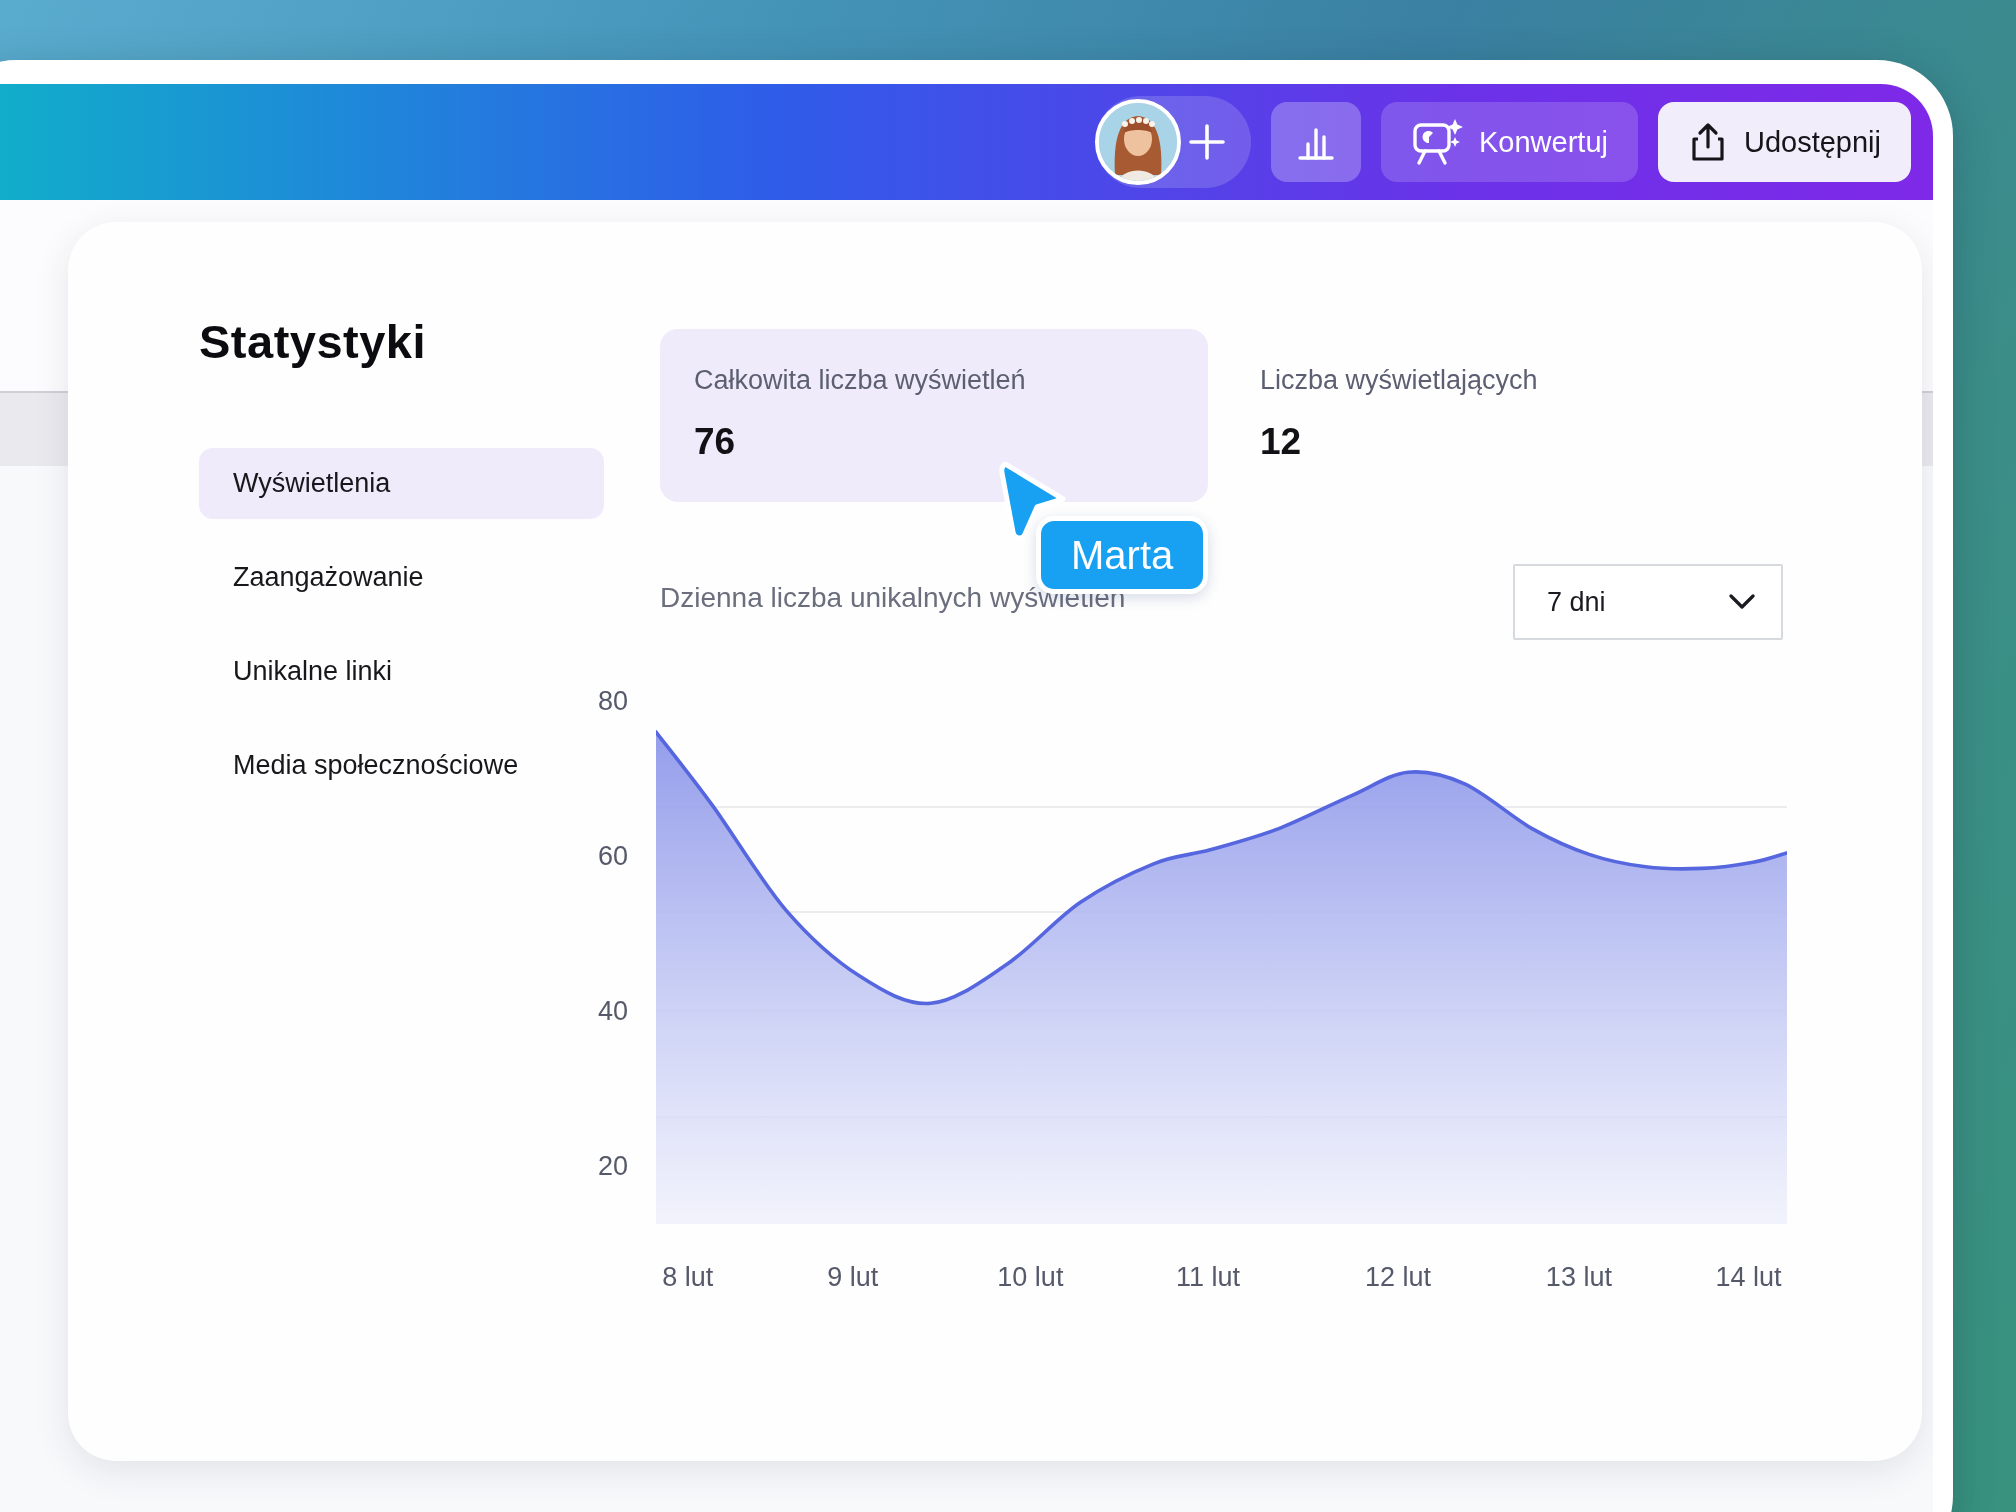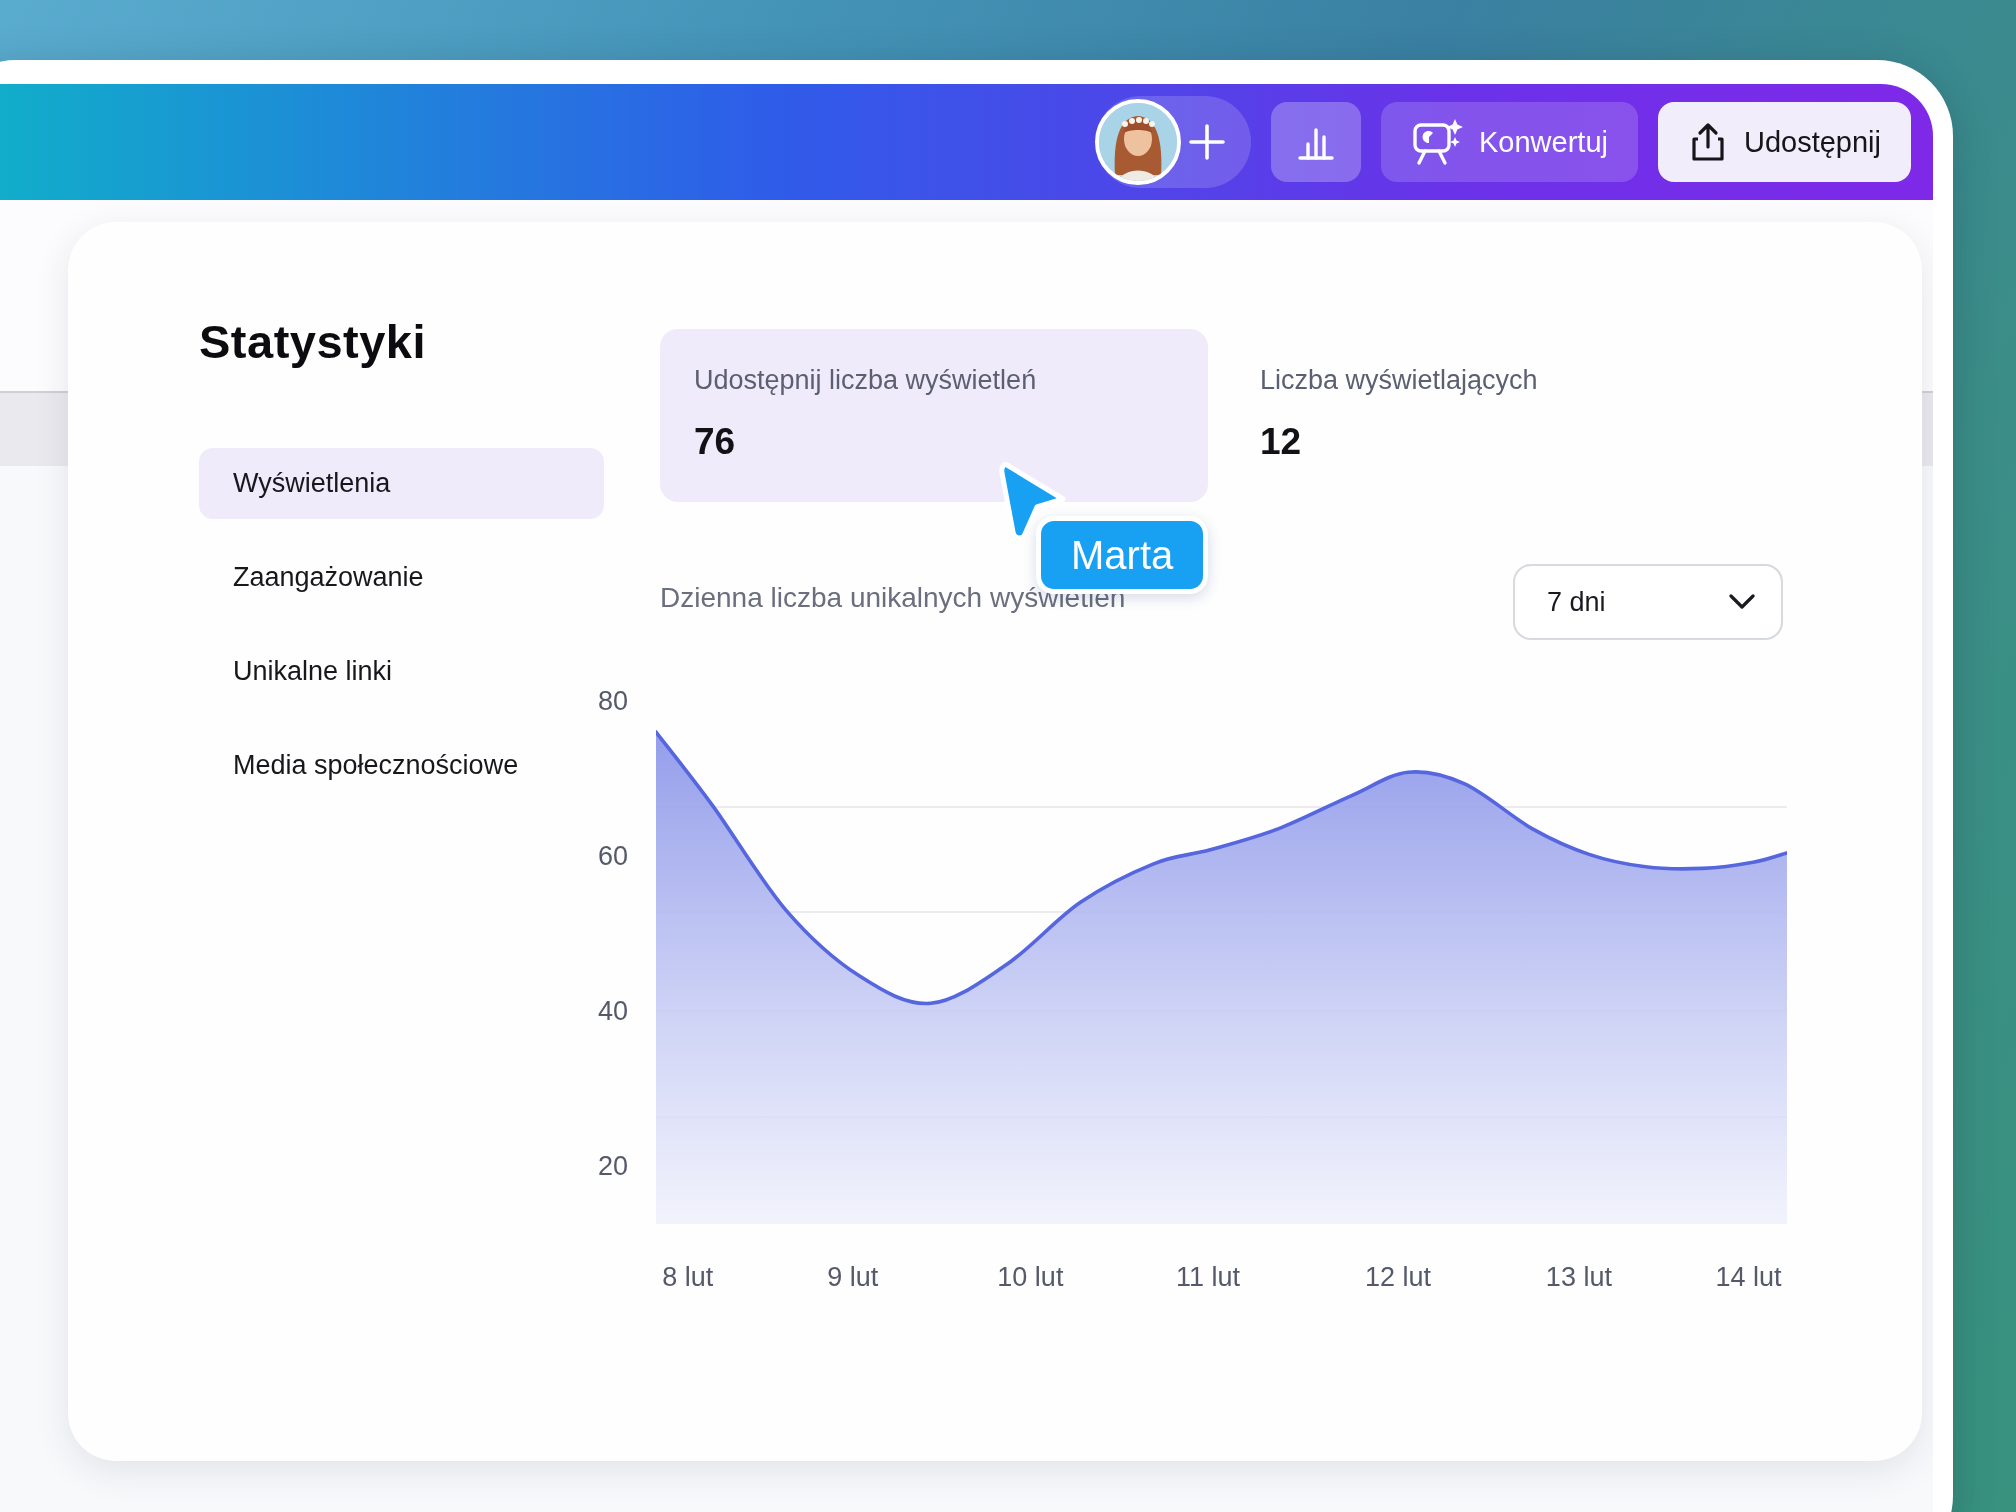--- a/index.html
+++ b/index.html
@@ -76,21 +76,21 @@
     position:absolute;left:592px;top:107px;width:548px;height:173px;
     background:#efebfa;border-radius:18px;
   }
   .stat-label{position:absolute;left:34px;top:36px;font-size:27px;color:#5b5f71;}
   .stat-value{position:absolute;left:34px;top:92px;font-size:37px;font-weight:700;color:#111116;}
   .stat-plain{position:absolute;left:1192px;top:107px;width:500px;height:173px;}
 
   .chart-title{position:absolute;left:592px;top:360px;font-size:28px;color:#6a6e7d;}
   .range-select{
     position:absolute;left:1445px;top:342px;width:270px;height:76px;
-    background:#ffffff;border:2px solid #d6d9de;border-radius:18px;
+    background:#ffffff;border:2px solid #d6d9de;border-radius:2px;
     display:flex;align-items:center;box-sizing:border-box;cursor:pointer;
   }
   .range-select .val{font-size:27px;color:#1a1a20;margin-left:32px;flex:1;}
   .range-select .chev{margin-right:26px;display:flex;}
 
   
   .plot{position:absolute;left:588px;top:470px;width:1131px;height:532px;}
   .ytick{position:absolute;left:-128px;width:100px;text-align:right;font-size:27px;color:#55596a;transform:translateY(-50%);}
   .xtick{position:absolute;top:570px;transform:translateX(-50%);font-size:27px;color:#55596a;white-space:nowrap;}
 
@@ -174,21 +174,21 @@
       <div class="modal-title">Statystyki</div>
 
       <div class="nav" id="nav">
           <div class="nav-item active">Wyświetlenia</div>
           <div class="nav-item">Zaangażowanie</div>
           <div class="nav-item">Unikalne linki</div>
           <div class="nav-item">Media społecznościowe</div>
         </div>
 
       <div class="stat-card">
-        <div class="stat-label">Udostępnij liczba wyświetleń</div>
+        <div class="stat-label">Całkowita liczba wyświetleń</div>
         <div class="stat-value">76</div>
       </div>
       <div class="stat-plain">
         <div class="stat-label" style="left:0;">Liczba wyświetlających</div>
         <div class="stat-value" style="left:0;">12</div>
       </div>
 
       <div class="chart-title">Dzienna liczba unikalnych wyświetleń</div>
 
       <div class="range-select">

